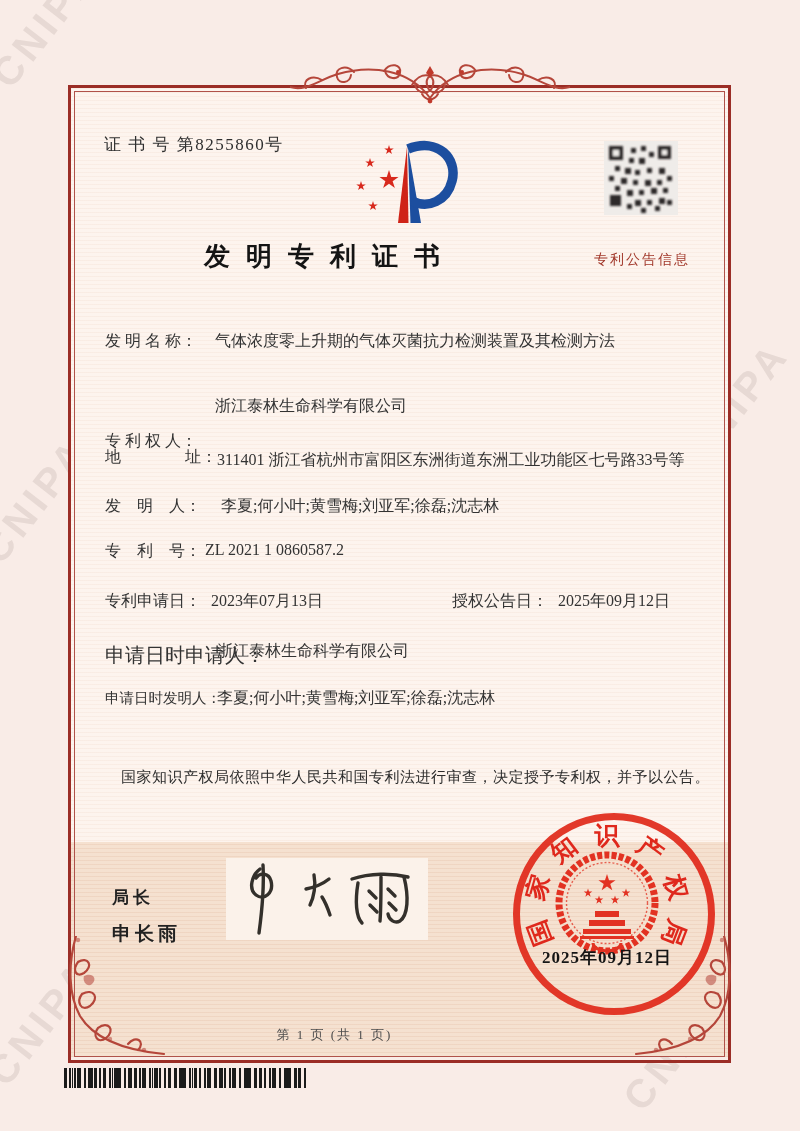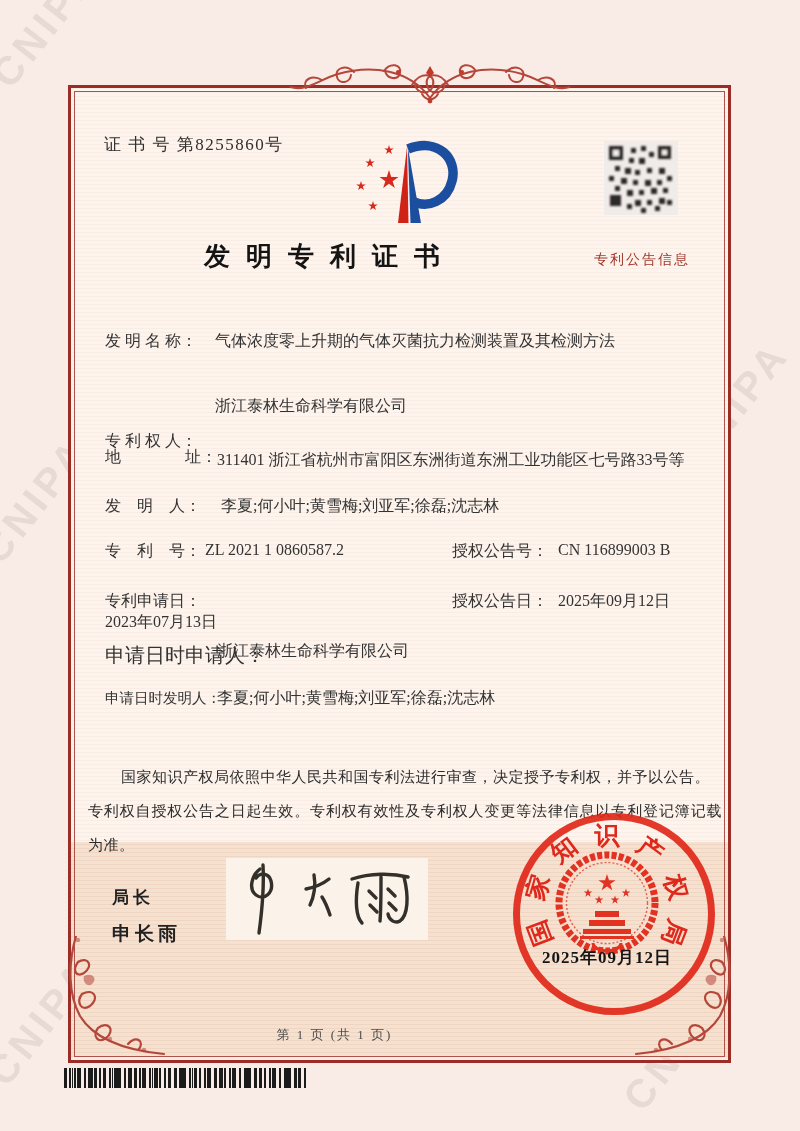--- a/index.html
+++ b/index.html
@@ -45,21 +45,21 @@
     font-size:26px;font-weight:700;color:#141414;letter-spacing:16px;text-indent:16px;}
   .row{position:absolute;z-index:4;font-size:16px;color:#333;display:flex;}
   .row .lbl{flex:0 0 auto;white-space:pre;}
   .row .val{white-space:pre-wrap;}
   .r-name{left:105px;top:331px;} .r-name .lbl{width:110px;}
   .r-owner{left:105px;top:396px;} .r-owner .lbl{width:110px;margin-top:35px;}
   .r-addr{left:105px;top:447px;} .r-addr .lbl{width:112px;} .r-addr .val{width:505px;line-height:25px;}
   .r-inv{left:105px;top:496px;gap:16px;} .r-inv .lbl{width:100px;}
   .r-pno{left:105px;top:541px;} .r-pno .lbl{width:100px;}
   .r-gno{left:452px;top:541px;} .r-gno .lbl{width:106px;}
-  .r-fdate{left:105px;top:591px;flex-direction:column;} .r-fdate .lbl{width:106px;}
+  .r-fdate{left:105px;top:591px;} .r-fdate .lbl{width:106px;}
   .r-gdate{left:452px;top:591px;} .r-gdate .lbl{width:106px;}
   .r-oapp{left:105px;top:641px;} .r-oapp .lbl{width:112px;font-size:20px;padding-top:1px;}
   .r-oinv{left:105px;top:688px;} .r-oinv .lbl{width:112px;font-size:14.5px;padding-top:1px;}
   .statement{position:absolute;left:88px;top:760px;width:634px;z-index:4;
     font-size:15px;line-height:34px;color:#2c2c2c;text-align:justify;letter-spacing:0.5px;}
   .statement .ln1{text-indent:2.2em;}
   .officer-title{position:absolute;left:112px;top:886px;z-index:5;
     font-family:"Liberation Sans","DejaVu Sans",sans-serif;font-weight:600;font-size:17px;color:#222;letter-spacing:4px;}
   .officer-name{position:absolute;left:112px;top:921px;z-index:5;
     font-family:"Liberation Sans","DejaVu Sans",sans-serif;font-weight:600;font-size:19px;color:#222;letter-spacing:4px;}
@@ -241,44 +241,39 @@
     <span class="val">311401 浙江省杭州市富阳区东洲街道东洲工业功能区七号路33号等</span>
   </div>
   <div class="row r-inv">
     <span class="lbl">发　明　人：</span>
     <span class="val">李夏;何小叶;黄雪梅;刘亚军;徐磊;沈志林</span>
   </div>
   <div class="row r-pno">
     <span class="lbl">专　利　号：</span>
     <span class="val">ZL 2021 1 0860587.2</span>
   </div>
-  <div class="row r-gno">
-    <span class="lbl">授权公告号：</span>
-    <span class="val">CN 116899003 B</span>
-  </div>
   <div class="row r-fdate">
     <span class="lbl">专利申请日：</span>
     <span class="val">2023年07月13日</span>
   </div>
   <div class="row r-gdate">
     <span class="lbl">授权公告日：</span>
     <span class="val">2025年09月12日</span>
   </div>
   <div class="row r-oapp">
     <span class="lbl">申请日时申请人：</span>
     <span class="val">浙江泰林生命科学有限公司</span>
   </div>
   <div class="row r-oinv">
     <span class="lbl">申请日时发明人：</span>
     <span class="val">李夏;何小叶;黄雪梅;刘亚军;徐磊;沈志林</span>
   </div>
 
   <div class="statement">
     <div class="ln1">国家知识产权局依照中华人民共和国专利法进行审查，决定授予专利权，并予以公告。</div>
-    <div class="ln2">专利权自授权公告之日起生效。专利权有效性及专利权人变更等法律信息以专利登记簿记载为准。</div>
   </div>
 
   <div class="officer-title">局长</div>
   <div class="officer-name">申长雨</div>
   <div class="sig-box">
     <svg width="202" height="82" viewBox="0 0 202 80">
       <g stroke="#33302b" stroke-width="3.4" fill="none" stroke-linecap="round" stroke-linejoin="round">
         <path d="M34,10 C26,16 22,30 30,36 C38,42 48,34 45,22 C43,14 34,13 30,19"></path>
         <path d="M37,6 C38,24 36,52 33,74"></path>
         <path d="M88,16 C90,26 88,38 84,46"></path>

